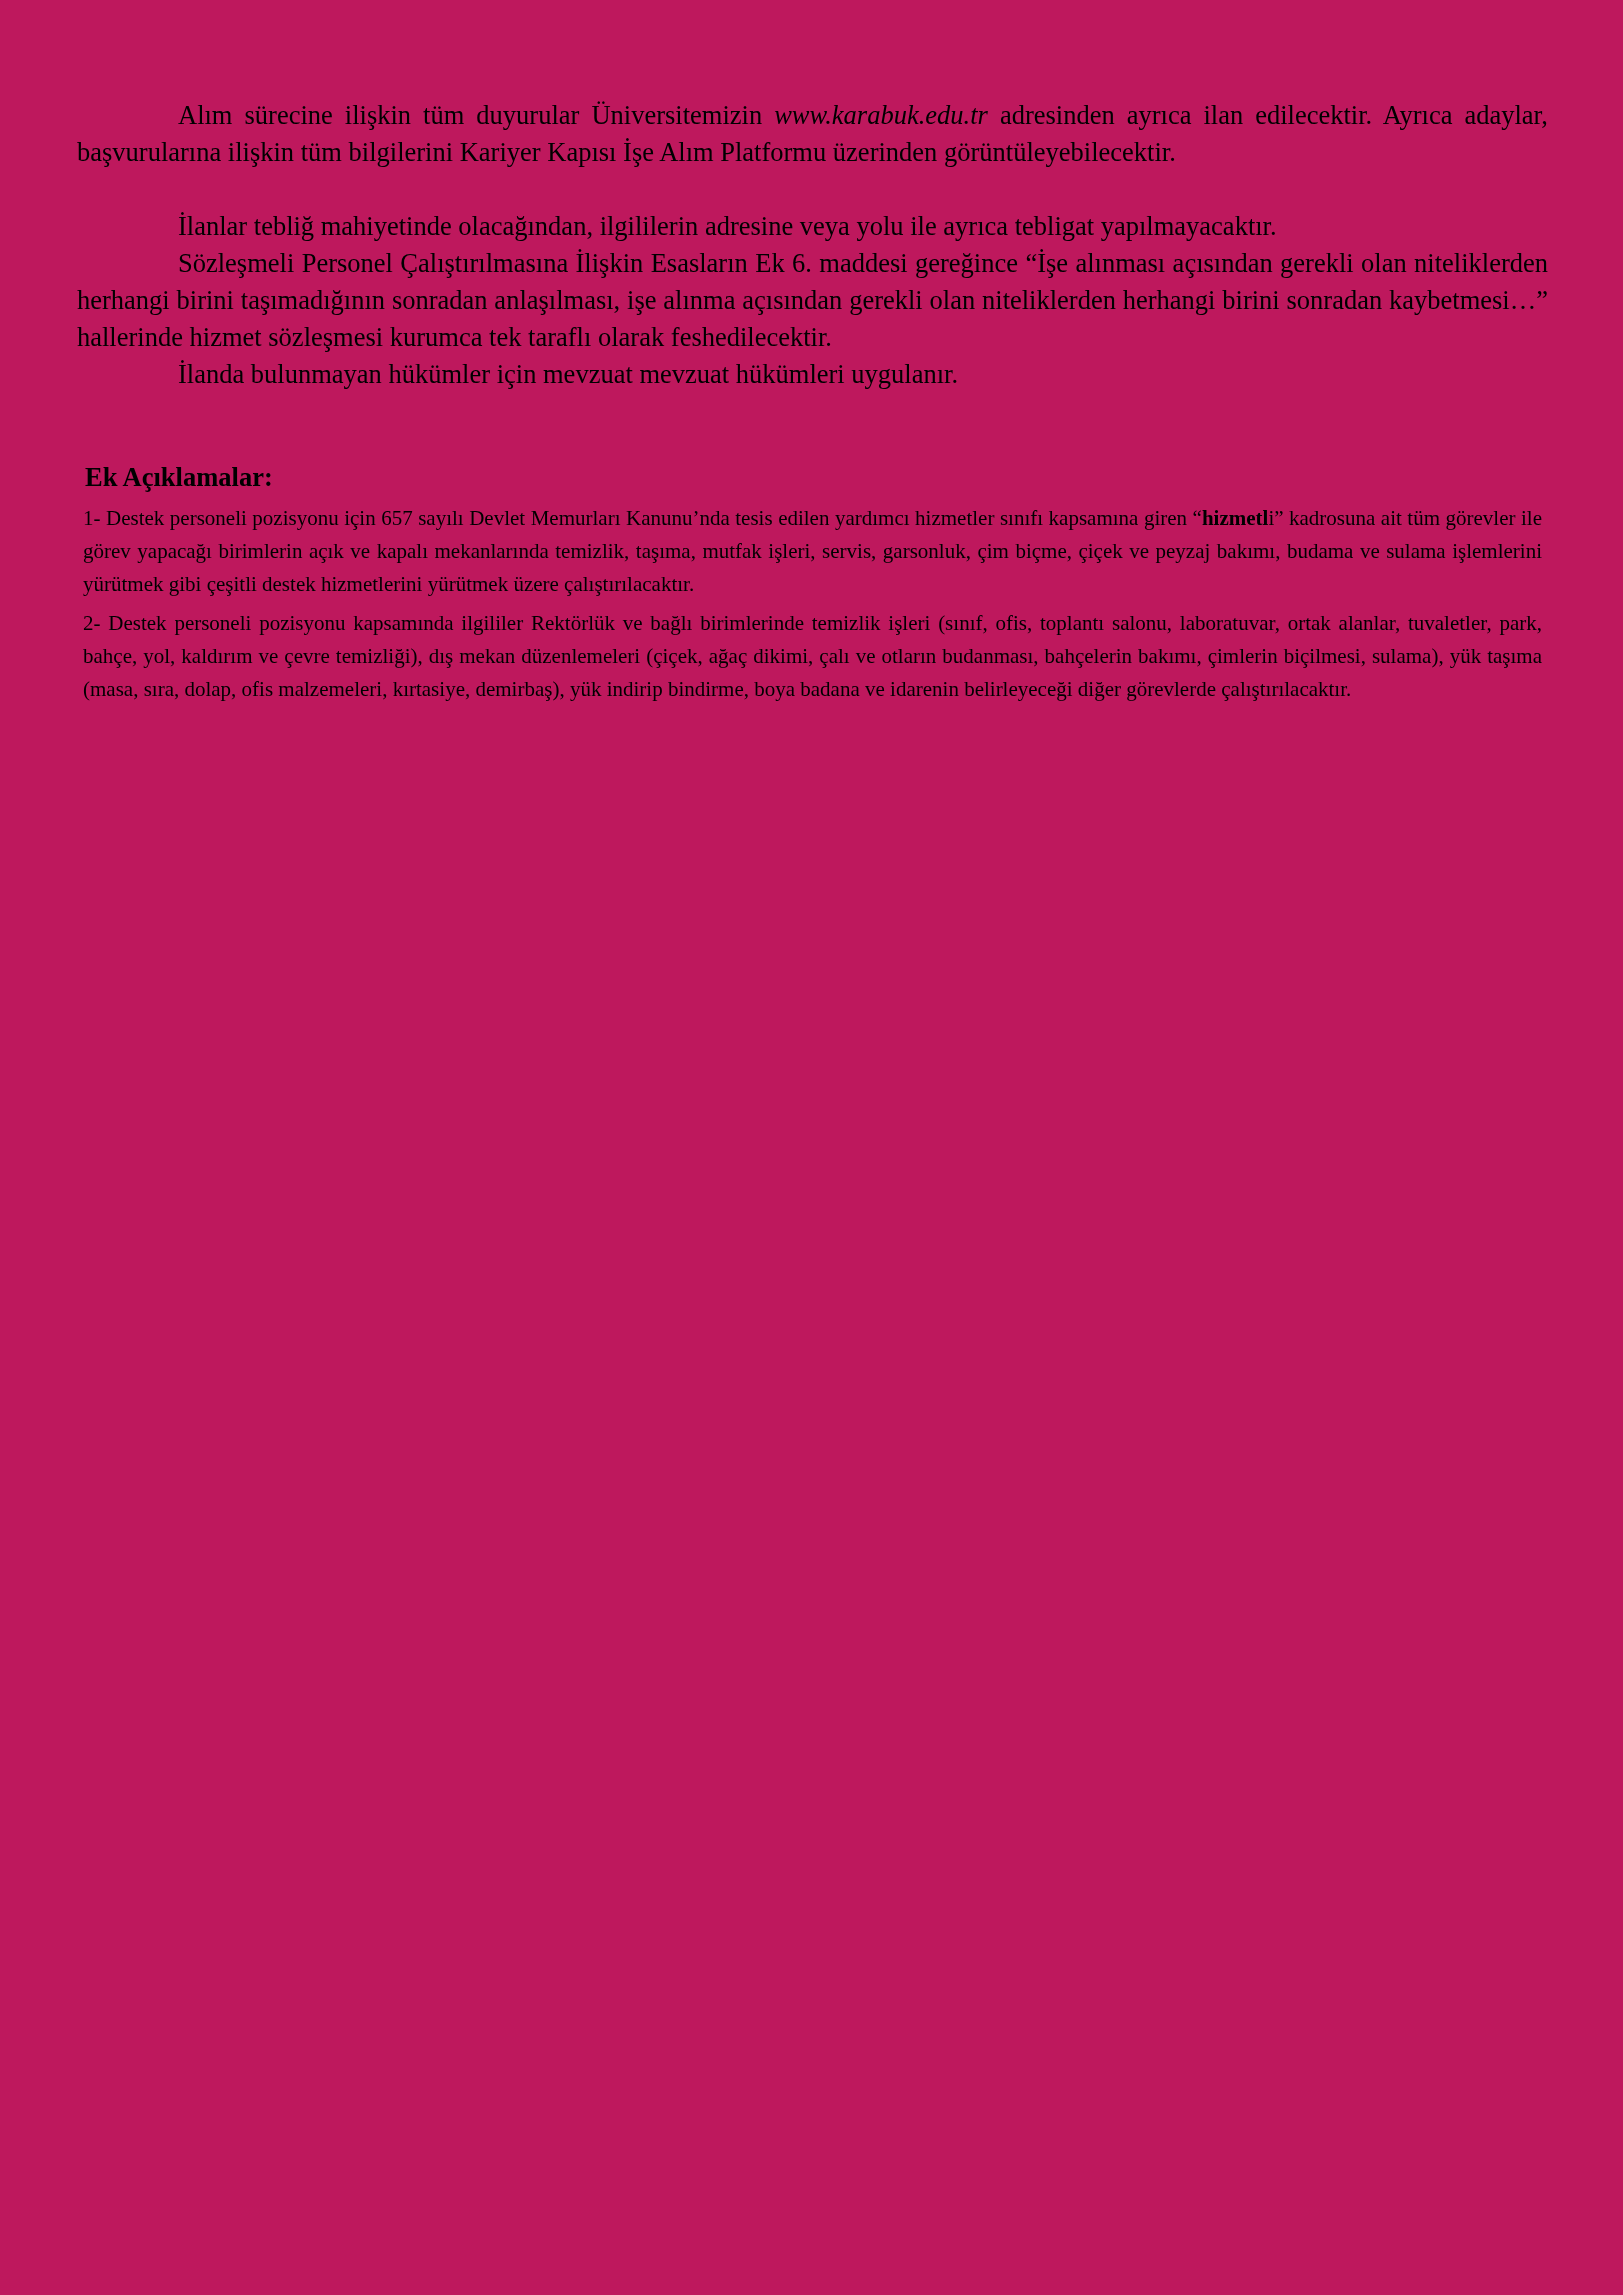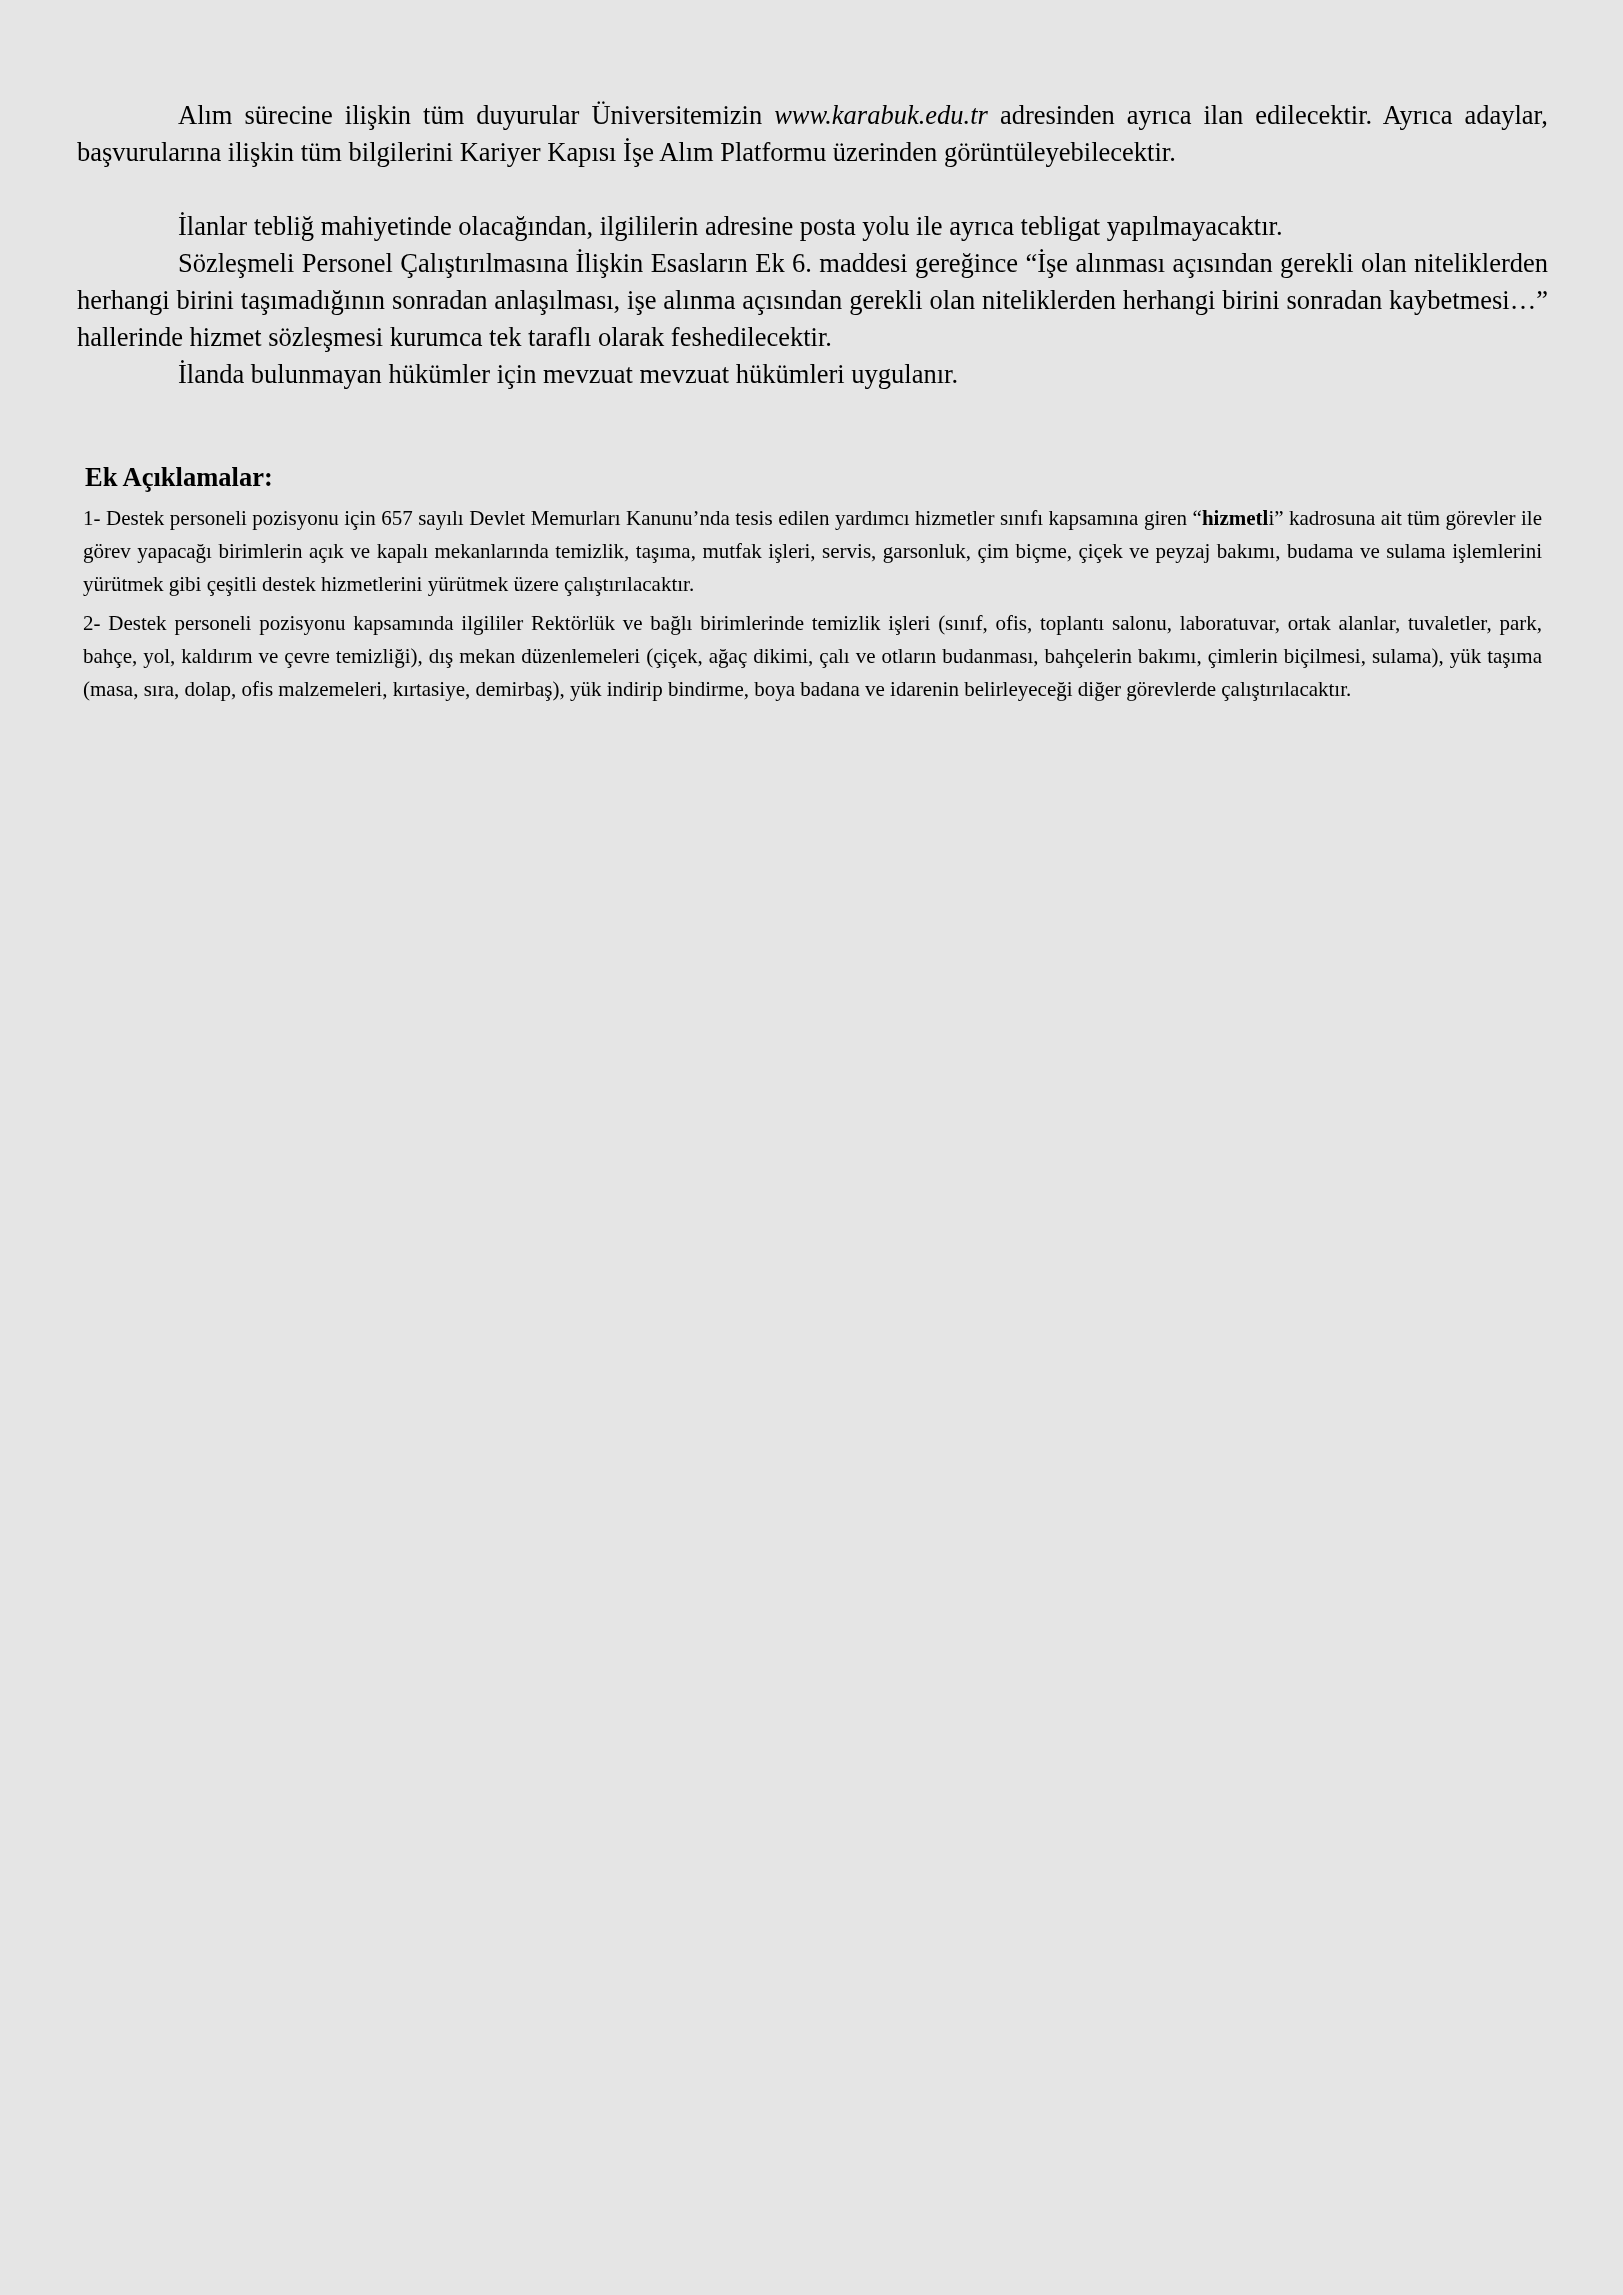--- a/index.html
+++ b/index.html
@@ -4,21 +4,21 @@
 <style>
   html, body {
     margin: 0;
     padding: 0;
     background: #ffffff;
   }
   .page {
     position: relative;
     width: 1623px;
     height: 2295px;
-    background: #e5e5e5;
+    background: #be185d;
     box-sizing: border-box;
     overflow: hidden;
   }
   .content {
     position: absolute;
     left: 77px;
     top: 97px;
     width: 1471px;
   }
   .para {
@@ -68,21 +68,21 @@
 </style>
 </head>
 <body>
 
 <div class="page">
   <div class="content">
 
     <p class="para indent"><span>Alım sürecine ilişkin tüm duyurular Üniversitemizin </span><span class="italic">www.karabuk.edu.tr</span><span> adresinden ayrıca ilan edilecektir. Ayrıca adaylar, başvurularına ilişkin tüm bilgilerini Kariyer Kapısı İşe Alım Platformu üzerinden görüntüleyebilecektir.</span></p>
 
 
-    <p class="para indent gap-before">İlanlar tebliğ mahiyetinde olacağından, ilgililerin adresine posta yolu ile ayrıca tebligat yapılmayacaktır.</p>
+    <p class="para indent gap-before">İlanlar tebliğ mahiyetinde olacağından, ilgililerin adresine veya yolu ile ayrıca tebligat yapılmayacaktır.</p>
 
     <p class="para indent">Sözleşmeli Personel Çalıştırılmasına İlişkin Esasların Ek 6. maddesi gereğince “İşe alınması açısından gerekli olan niteliklerden herhangi birini taşımadığının sonradan anlaşılması, işe alınma açısından gerekli olan niteliklerden herhangi birini sonradan kaybetmesi…” hallerinde hizmet sözleşmesi kurumca tek taraflı olarak feshedilecektir.</p>
 
 
     <p class="para indent">İlanda bulunmayan hükümler için mevzuat mevzuat hükümleri uygulanır.</p>
 
     <div class="section">
       <p class="section-heading">Ek Açıklamalar:</p>
 
       <p class="note"><span>1- Destek personeli pozisyonu için 657 sayılı Devlet Memurları Kanunu’nda tesis edilen yardımcı hizmetler sınıfı kapsamına giren “</span><span class="bold">hizmetl</span><span>i” kadrosuna ait tüm görevler ile görev yapacağı birimlerin açık ve kapalı mekanlarında temizlik, taşıma, mutfak işleri, servis, garsonluk, çim biçme, çiçek ve peyzaj bakımı, budama ve sulama işlemlerini yürütmek gibi çeşitli destek hizmetlerini yürütmek üzere çalıştırılacaktır.</span></p>

